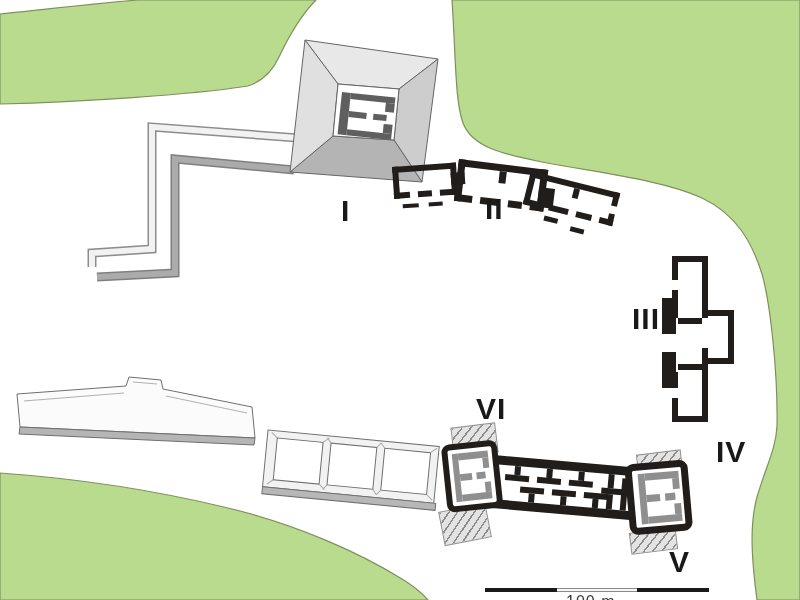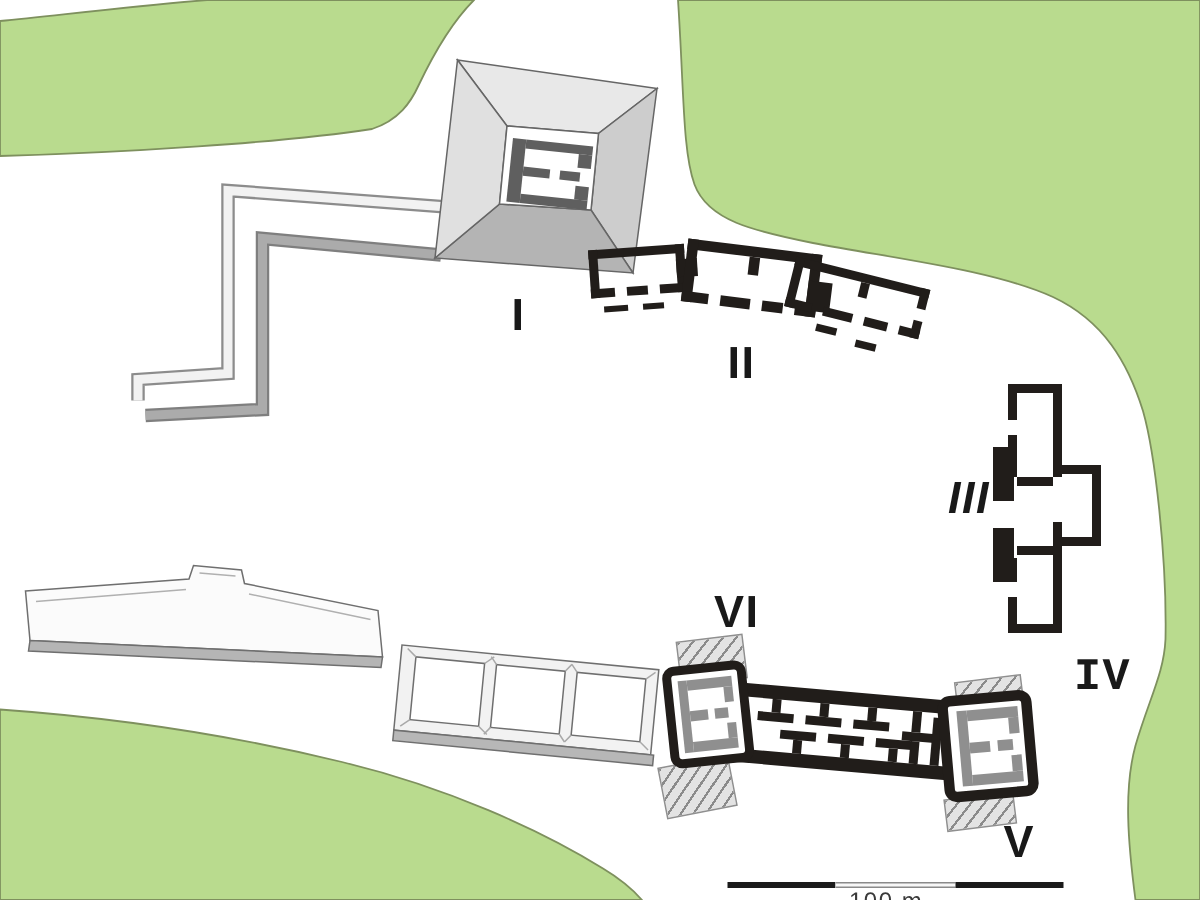--- a/index.html
+++ b/index.html
@@ -193,23 +193,23 @@
       <rect x="40" y="8" width="8" height="12"></rect>
       <rect x="8" y="48" width="40" height="8"></rect>
       <rect x="40" y="36" width="8" height="12"></rect>
       <rect x="8" y="24" width="16" height="8"></rect>
       <rect x="30" y="24" width="12" height="8"></rect>
     </g>
   </g>
 </svg>
 
 <div class="lbl" style="left:341px;top:196px;">I</div>
-<div class="lbl" style="left:485px;top:228px;">II</div>
-<div class="lbl" style="left:632px;top:318px;font-style:italic;">III</div>
-<div class="lbl" style="left:716px;top:437px;font-family:Liberation Mono, monospace;">IV</div>
+<div class="lbl" style="left:485px;top:194px;">II</div>
+<div class="lbl" style="left:632px;top:304px;">III</div>
+<div class="lbl" style="left:716px;top:437px;">IV</div>
 <div class="lbl" style="left:669px;top:547px;">V</div>
 <div class="lbl" style="left:476px;top:382px;margin-top:12px;">VI</div>
 
 <div id="scalebar">
   <div class="seg dark"></div>
   <div class="seg light"></div>
   <div class="seg dark"></div>
 </div>
 <div id="scale-label">100 m</div>
 

